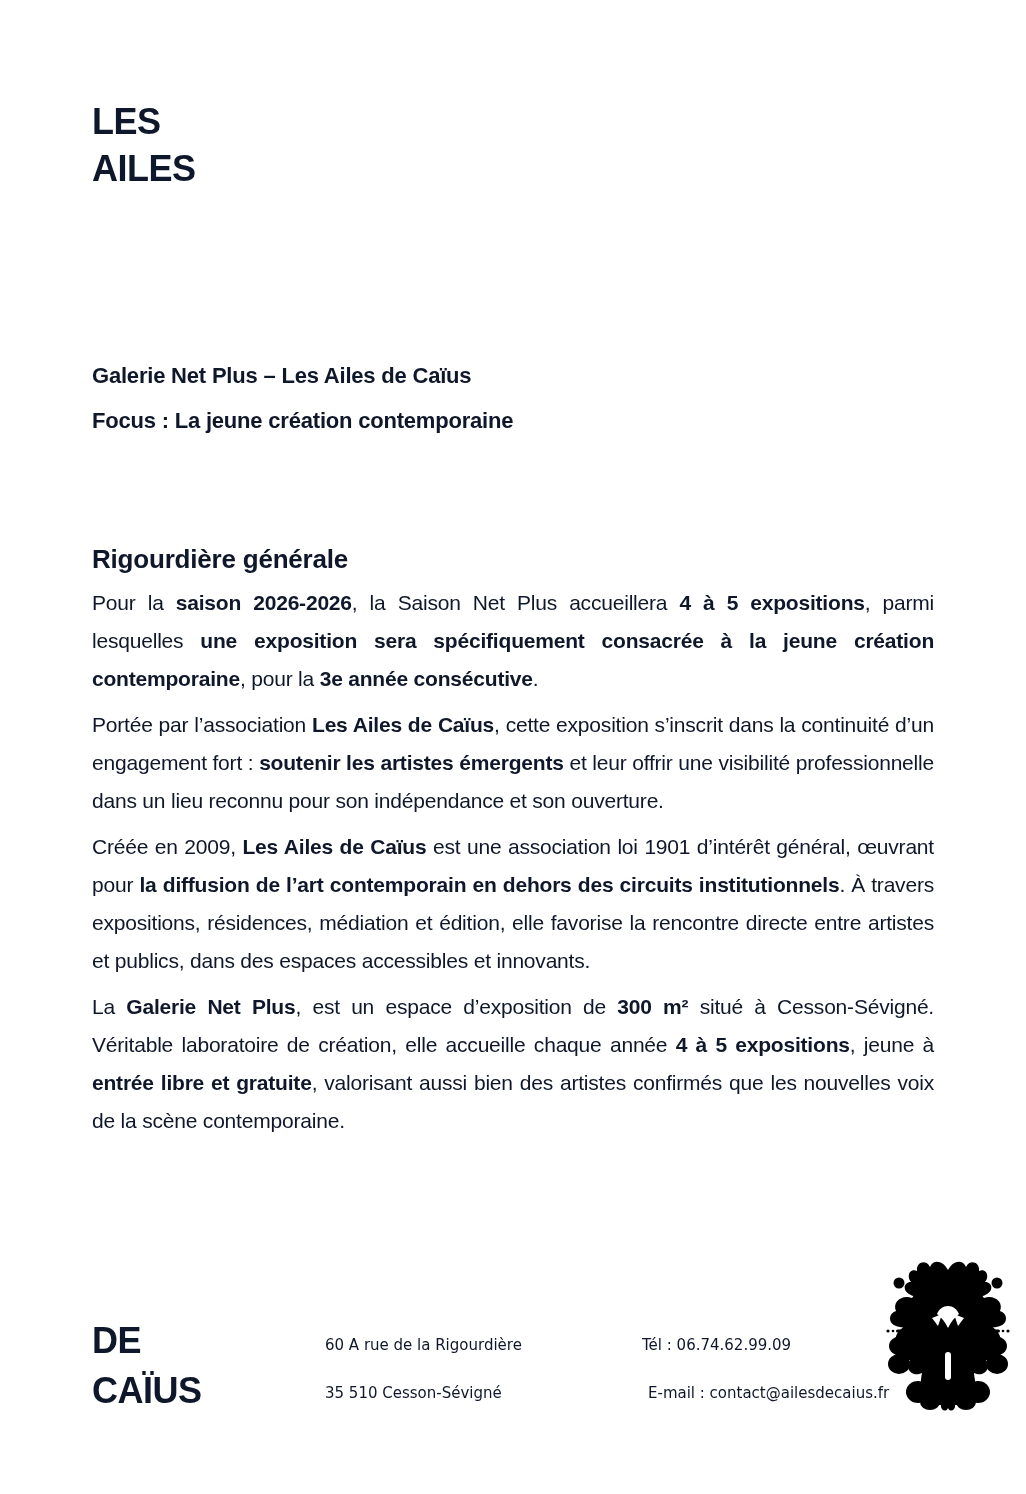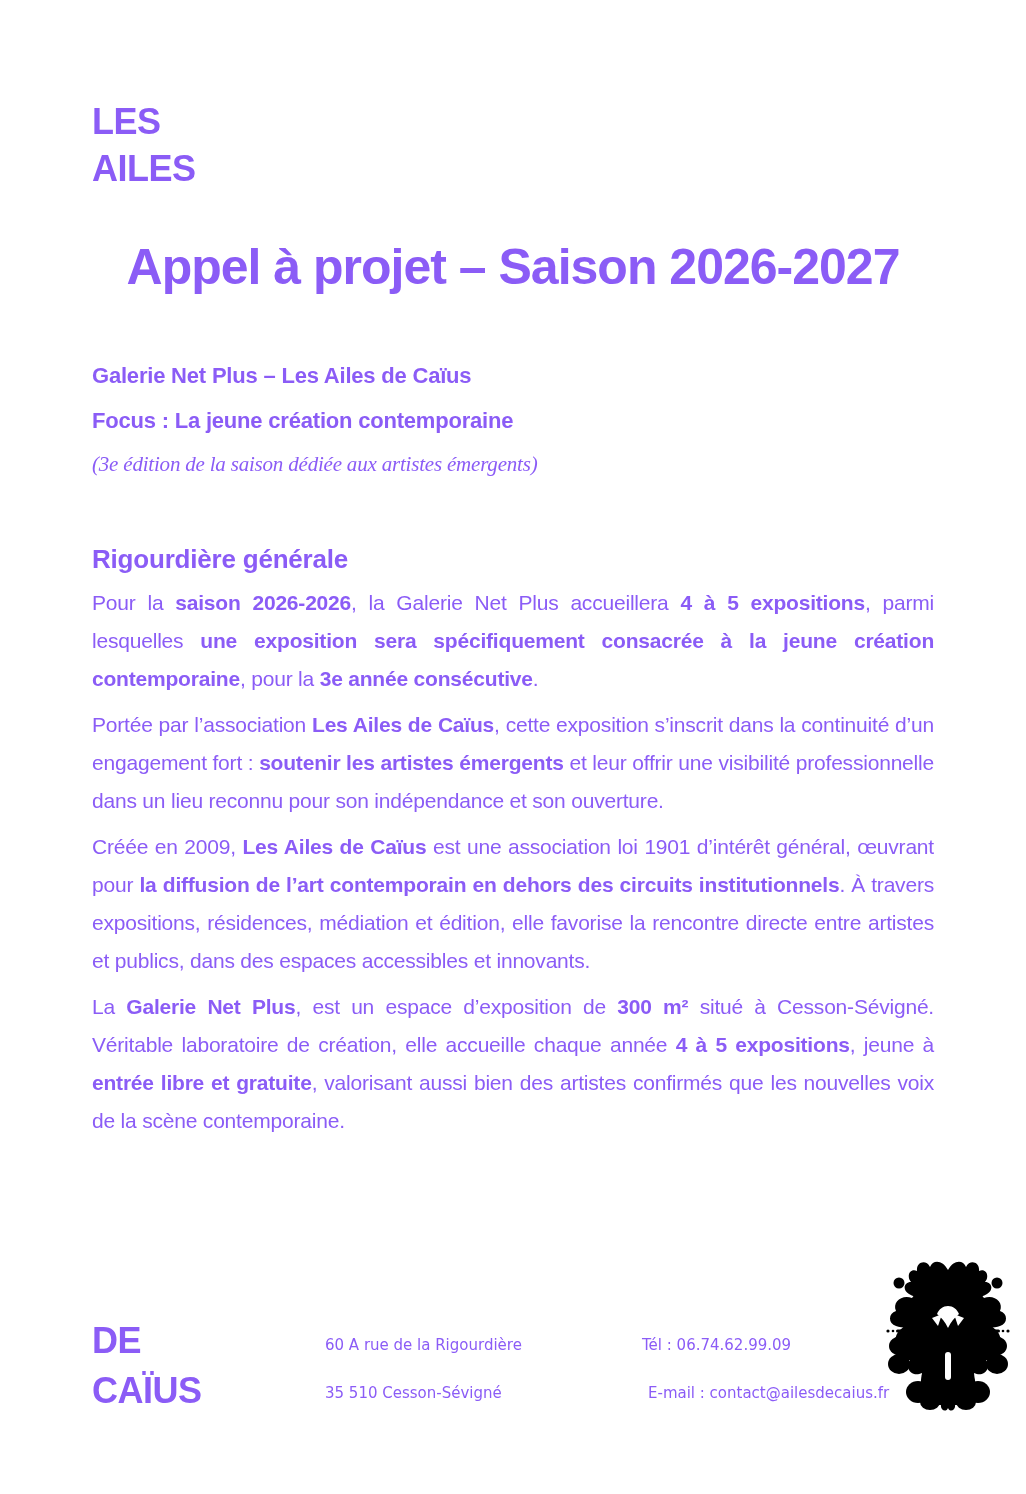--- a/index.html
+++ b/index.html
@@ -1,21 +1,21 @@
 <!DOCTYPE html>
 <html><head>
 <meta charset="utf-8">
 <style>
   html, body { margin: 0; padding: 0; background: #ffffff; }
   .page {
     position: relative;
     width: 1026px;
     height: 1494px;
     background: #ffffff;
-    color: #8b5cf6;
+    color: #0f172a;
     font-family: "Liberation Sans", sans-serif;
     overflow: hidden;
   }
   
   .brand {
     position: absolute;
     left: 92px;
     font-weight: 700;
     font-size: 36px;
     line-height: 47px;
@@ -103,30 +103,28 @@
 </head>
 <body>
 
 <div class="page">
 
   <div class="brand brand-top">
     <div>LES</div>
     <div>AILES</div>
   </div>
 
-  <h1 class="doc-title">Appel à projet – Saison 2026-2027</h1>
 
   <div class="subtitle subtitle-1">Galerie Net Plus – Les Ailes de Caïus</div>
   <div class="subtitle subtitle-2">Focus : La jeune création contemporaine</div>
-  <div class="subtitle subtitle-3">(3e édition de la saison dédiée aux artistes émergents)</div>
 
   <h2 class="section-heading">Rigourdière générale</h2>
 
   <div class="body-copy">
-    <p><span>Pour la </span><b>saison 2026-2026</b><span>, la Galerie Net Plus accueillera </span><b>4 à 5 expositions</b><span>, parmi lesquelles </span><b>une exposition sera spécifiquement consacrée à la jeune création contemporaine</b><span>, pour la </span><b>3e année consécutive</b><span>.</span></p>
+    <p><span>Pour la </span><b>saison 2026-2026</b><span>, la Saison Net Plus accueillera </span><b>4 à 5 expositions</b><span>, parmi lesquelles </span><b>une exposition sera spécifiquement consacrée à la jeune création contemporaine</b><span>, pour la </span><b>3e année consécutive</b><span>.</span></p>
     <p><span>Portée par l’association </span><b>Les Ailes de Caïus</b><span>, cette exposition s’inscrit dans la continuité d’un engagement fort : </span><b>soutenir les artistes émergents</b><span> et leur offrir une visibilité professionnelle dans un lieu reconnu pour son indépendance et son ouverture.</span></p>
     <p><span>Créée en 2009, </span><b>Les Ailes de Caïus</b><span> est une association loi 1901 d’intérêt général, œuvrant pour </span><b>la diffusion de l’art contemporain en dehors des circuits institutionnels</b><span>. À travers expositions, résidences, médiation et édition, elle favorise la rencontre directe entre artistes et publics, dans des espaces accessibles et innovants.</span></p>
     <p><span>La </span><b>Galerie Net Plus</b><span>, est un espace d’exposition de </span><b>300 m²</b><span> situé à Cesson-Sévigné. Véritable laboratoire de création, elle accueille chaque année </span><b>4 à 5 expositions</b><span>, jeune à </span><b>entrée libre et gratuite</b><span>, valorisant aussi bien des artistes confirmés que les nouvelles voix de la scène contemporaine.</span></p>
   </div>
 
   <div class="brand brand-bottom">
     <div>DE</div>
     <div>CAÏUS</div>
   </div>
 

